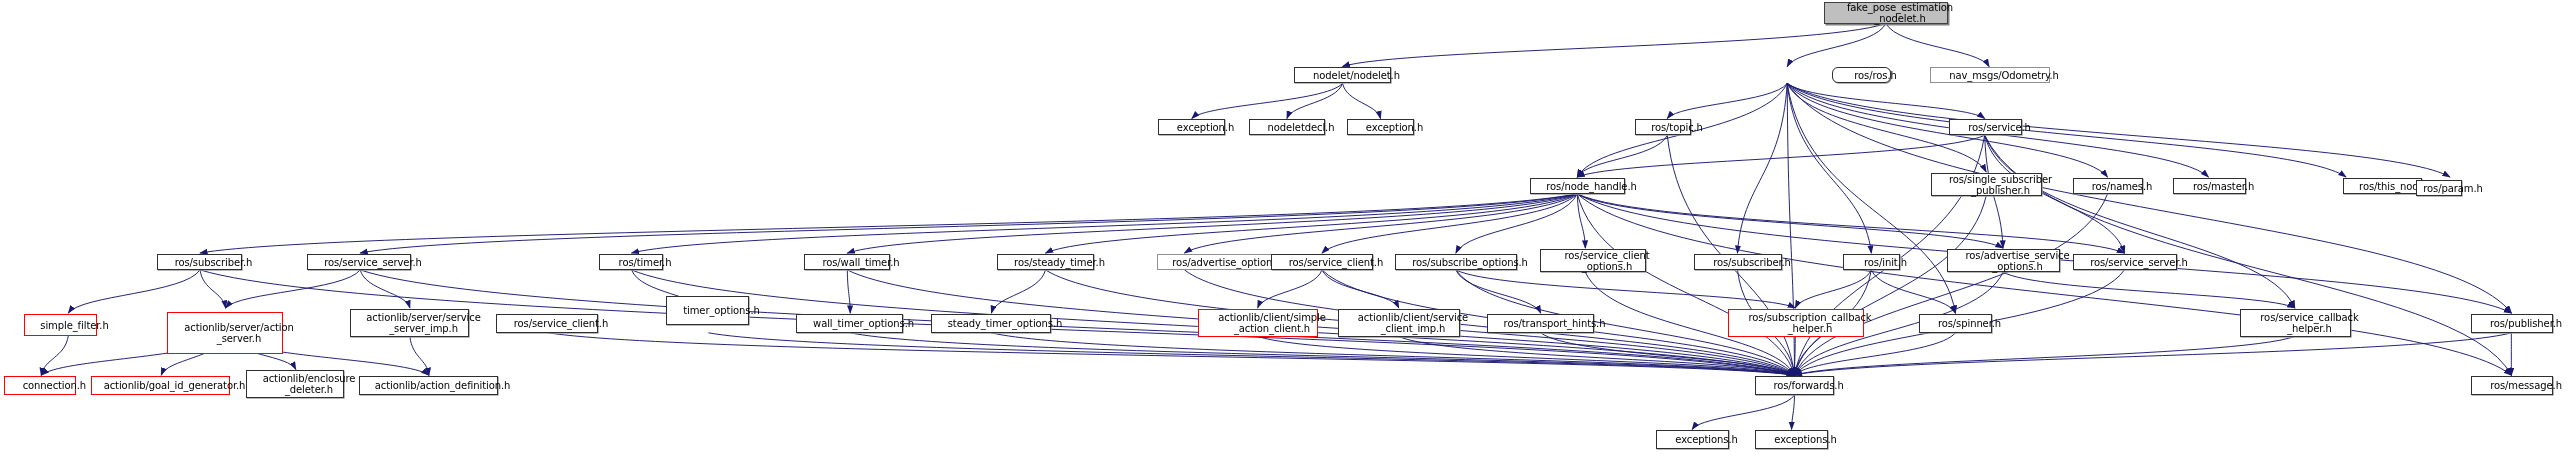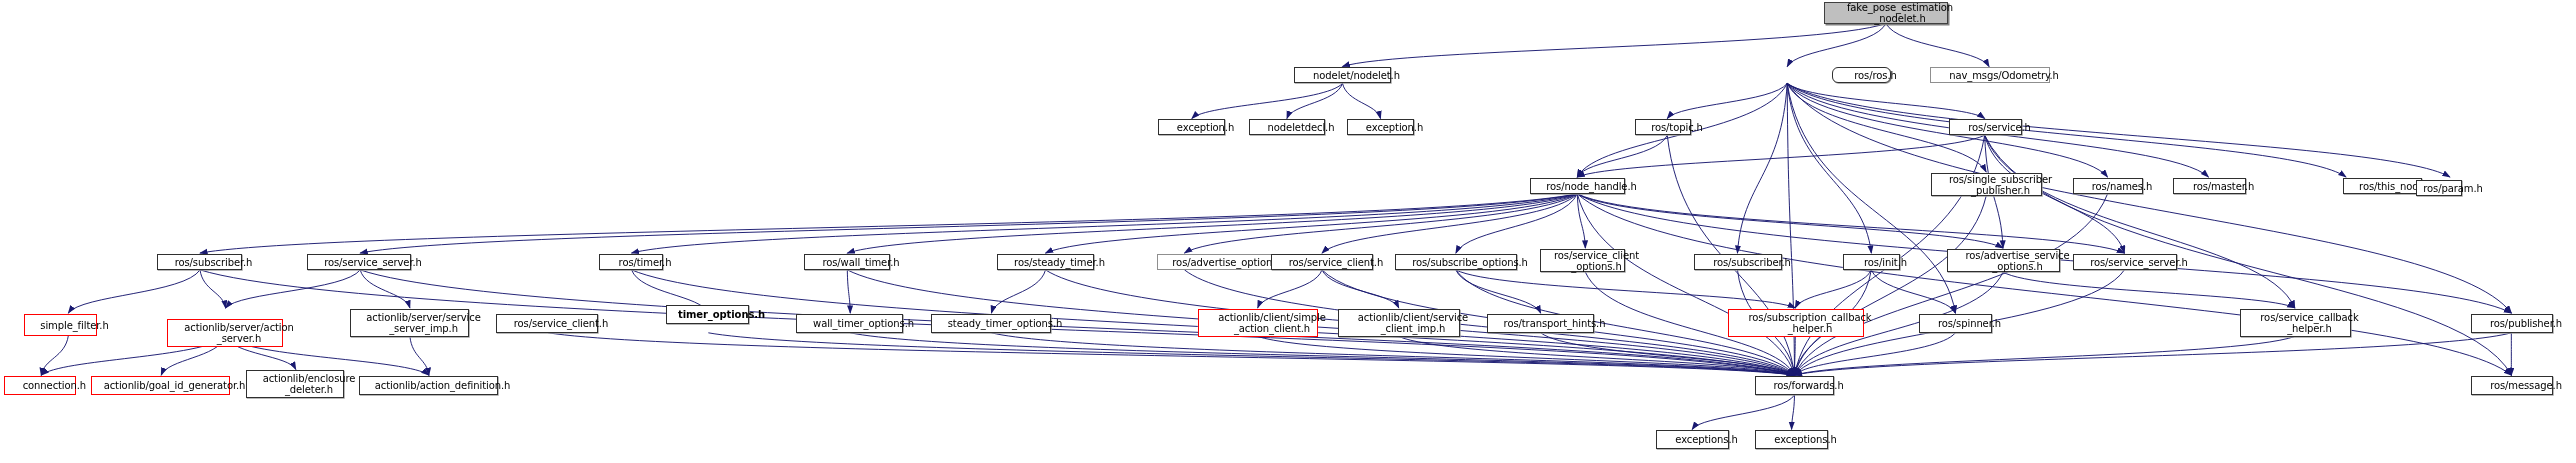--- a/index.html
+++ b/index.html
@@ -160,34 +160,34 @@
       <div class="node plain" style="left: 2307px; top: 178px; width: 79px; height: 16px; margin-left: 36px;">ros/this_node.h</div>
       <div class="node plain" style="left: 2416px; top: 180px; width: 46px; height: 16px;">ros/param.h</div>
       <div class="node plain" style="left: 157px; top: 254px; width: 85px; height: 16px;">ros/subscriber.h</div>
       <div class="node plain" style="left: 307px; top: 254px; width: 104px; height: 16px;">ros/service_server.h</div>
       <div class="node plain" style="left: 599px; top: 254px; width: 64px; height: 16px;">ros/timer.h</div>
       <div class="node plain" style="left: 804px; top: 254px; width: 86px; height: 16px;">ros/wall_timer.h</div>
       <div class="node plain" style="left: 997px; top: 254px; width: 97px; height: 16px;">ros/steady_timer.h</div>
       <div class="node gray" style="left: 1126px; top: 254px; width: 117px; height: 16px; margin-left: 31px;">ros/advertise_options.h</div>
       <div class="node plain" style="left: 1271px; top: 254px; width: 102px; height: 16px;">ros/service_client.h</div>
       <div class="node plain" style="left: 1395px; top: 254px; width: 122px; height: 16px;">ros/subscribe_options.h</div>
-      <div class="node plain" style="left: 1540px; top: 249px; width: 85px; height: 23.4px;">ros/service_client
+      <div class="node plain" style="left: 1540px; top: 249px; width: 106px; height: 23.4px;">ros/service_client
 _options.h</div>
       <div class="node plain" style="left: 1694px; top: 254px; width: 88px; height: 16px;">ros/subscriber.h</div>
       <div class="node plain" style="left: 1843px; top: 254px; width: 57px; height: 16px;">ros/init.h</div>
       <div class="node plain" style="left: 1947px; top: 249px; width: 113px; height: 23.4px;">ros/advertise_service
 _options.h</div>
       <div class="node plain" style="left: 2073px; top: 254px; width: 104px; height: 16px;">ros/service_server.h</div>
       <div class="node red" style="left: 24px; top: 314px; width: 73px; height: 22px;">simple_filter.h</div>
-      <div class="node red" style="left: 167px; top: 319px; width: 116px; height: 28px;">actionlib/server/action
+      <div class="node red" style="left: 167px; top: 312px; width: 116px; height: 42px;">actionlib/server/action
 _server.h</div>
       <div class="node plain" style="left: 350px; top: 309px; width: 119px; height: 28px; text-align: center;">actionlib/server/service
 _server_imp.h</div>
       <div class="node plain" style="left: 496px; top: 314px; width: 102px; height: 19px;">ros/service_client.h</div>
-      <div class="node plain" style="left: 666px; top: 305px; width: 83px; height: 19px; font-weight: bold;">timer_options.h</div>
+      <div class="node plain" style="left: 666px; top: 296px; width: 83px; height: 29px;">timer_options.h</div>
       <div class="node plain" style="left: 796px; top: 314px; width: 107px; height: 19px;">wall_timer_options.h</div>
       <div class="node plain" style="left: 931px; top: 314px; width: 120px; height: 19px;">steady_timer_options.h</div>
       <div class="node red" style="left: 1198px; top: 309px; width: 120px; height: 28px;">actionlib/client/simple
 _action_client.h</div>
       <div class="node plain" style="left: 1338px; top: 309px; width: 122px; height: 28px;">actionlib/client/service
 _client_imp.h</div>
       <div class="node plain" style="left: 1487px; top: 314px; width: 107px; height: 19px;">ros/transport_hints.h</div>
       <div class="node red" style="left: 1728px; top: 309px; width: 136px; height: 28px;">ros/subscription_callback
 _helper.h</div>
       <div class="node plain" style="left: 1919px; top: 314px; width: 73px; height: 19px;">ros/spinner.h</div>

